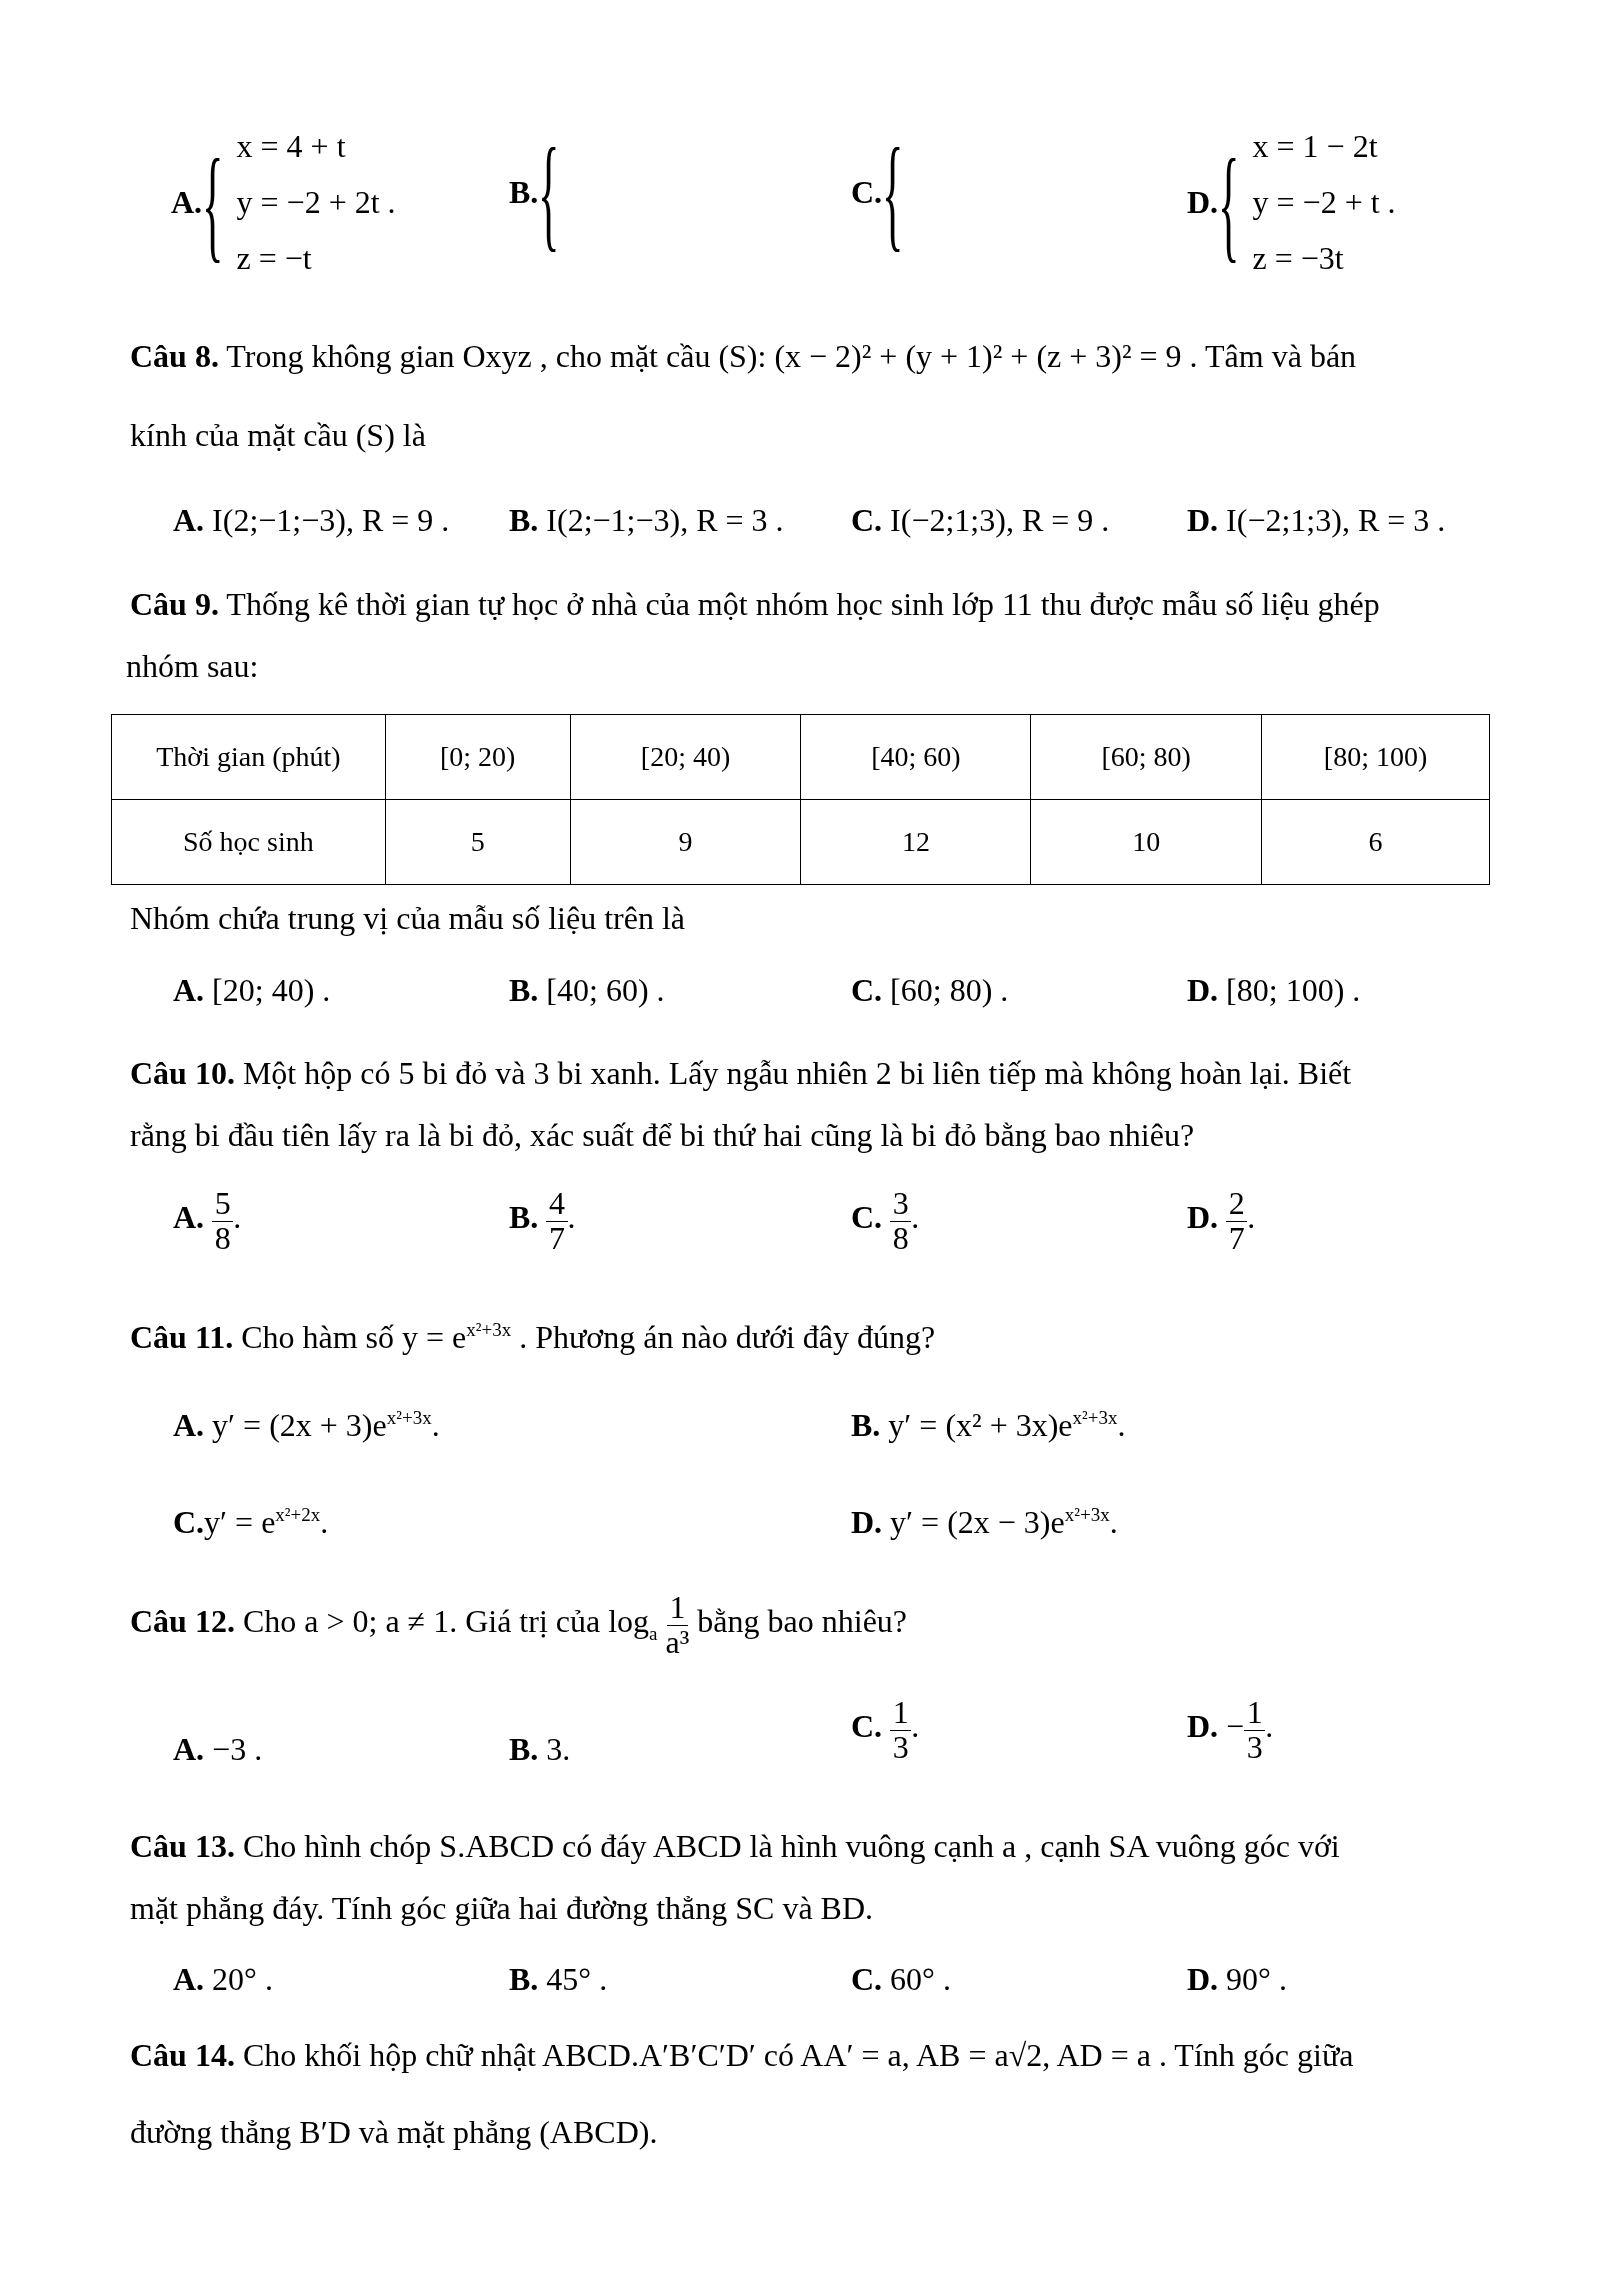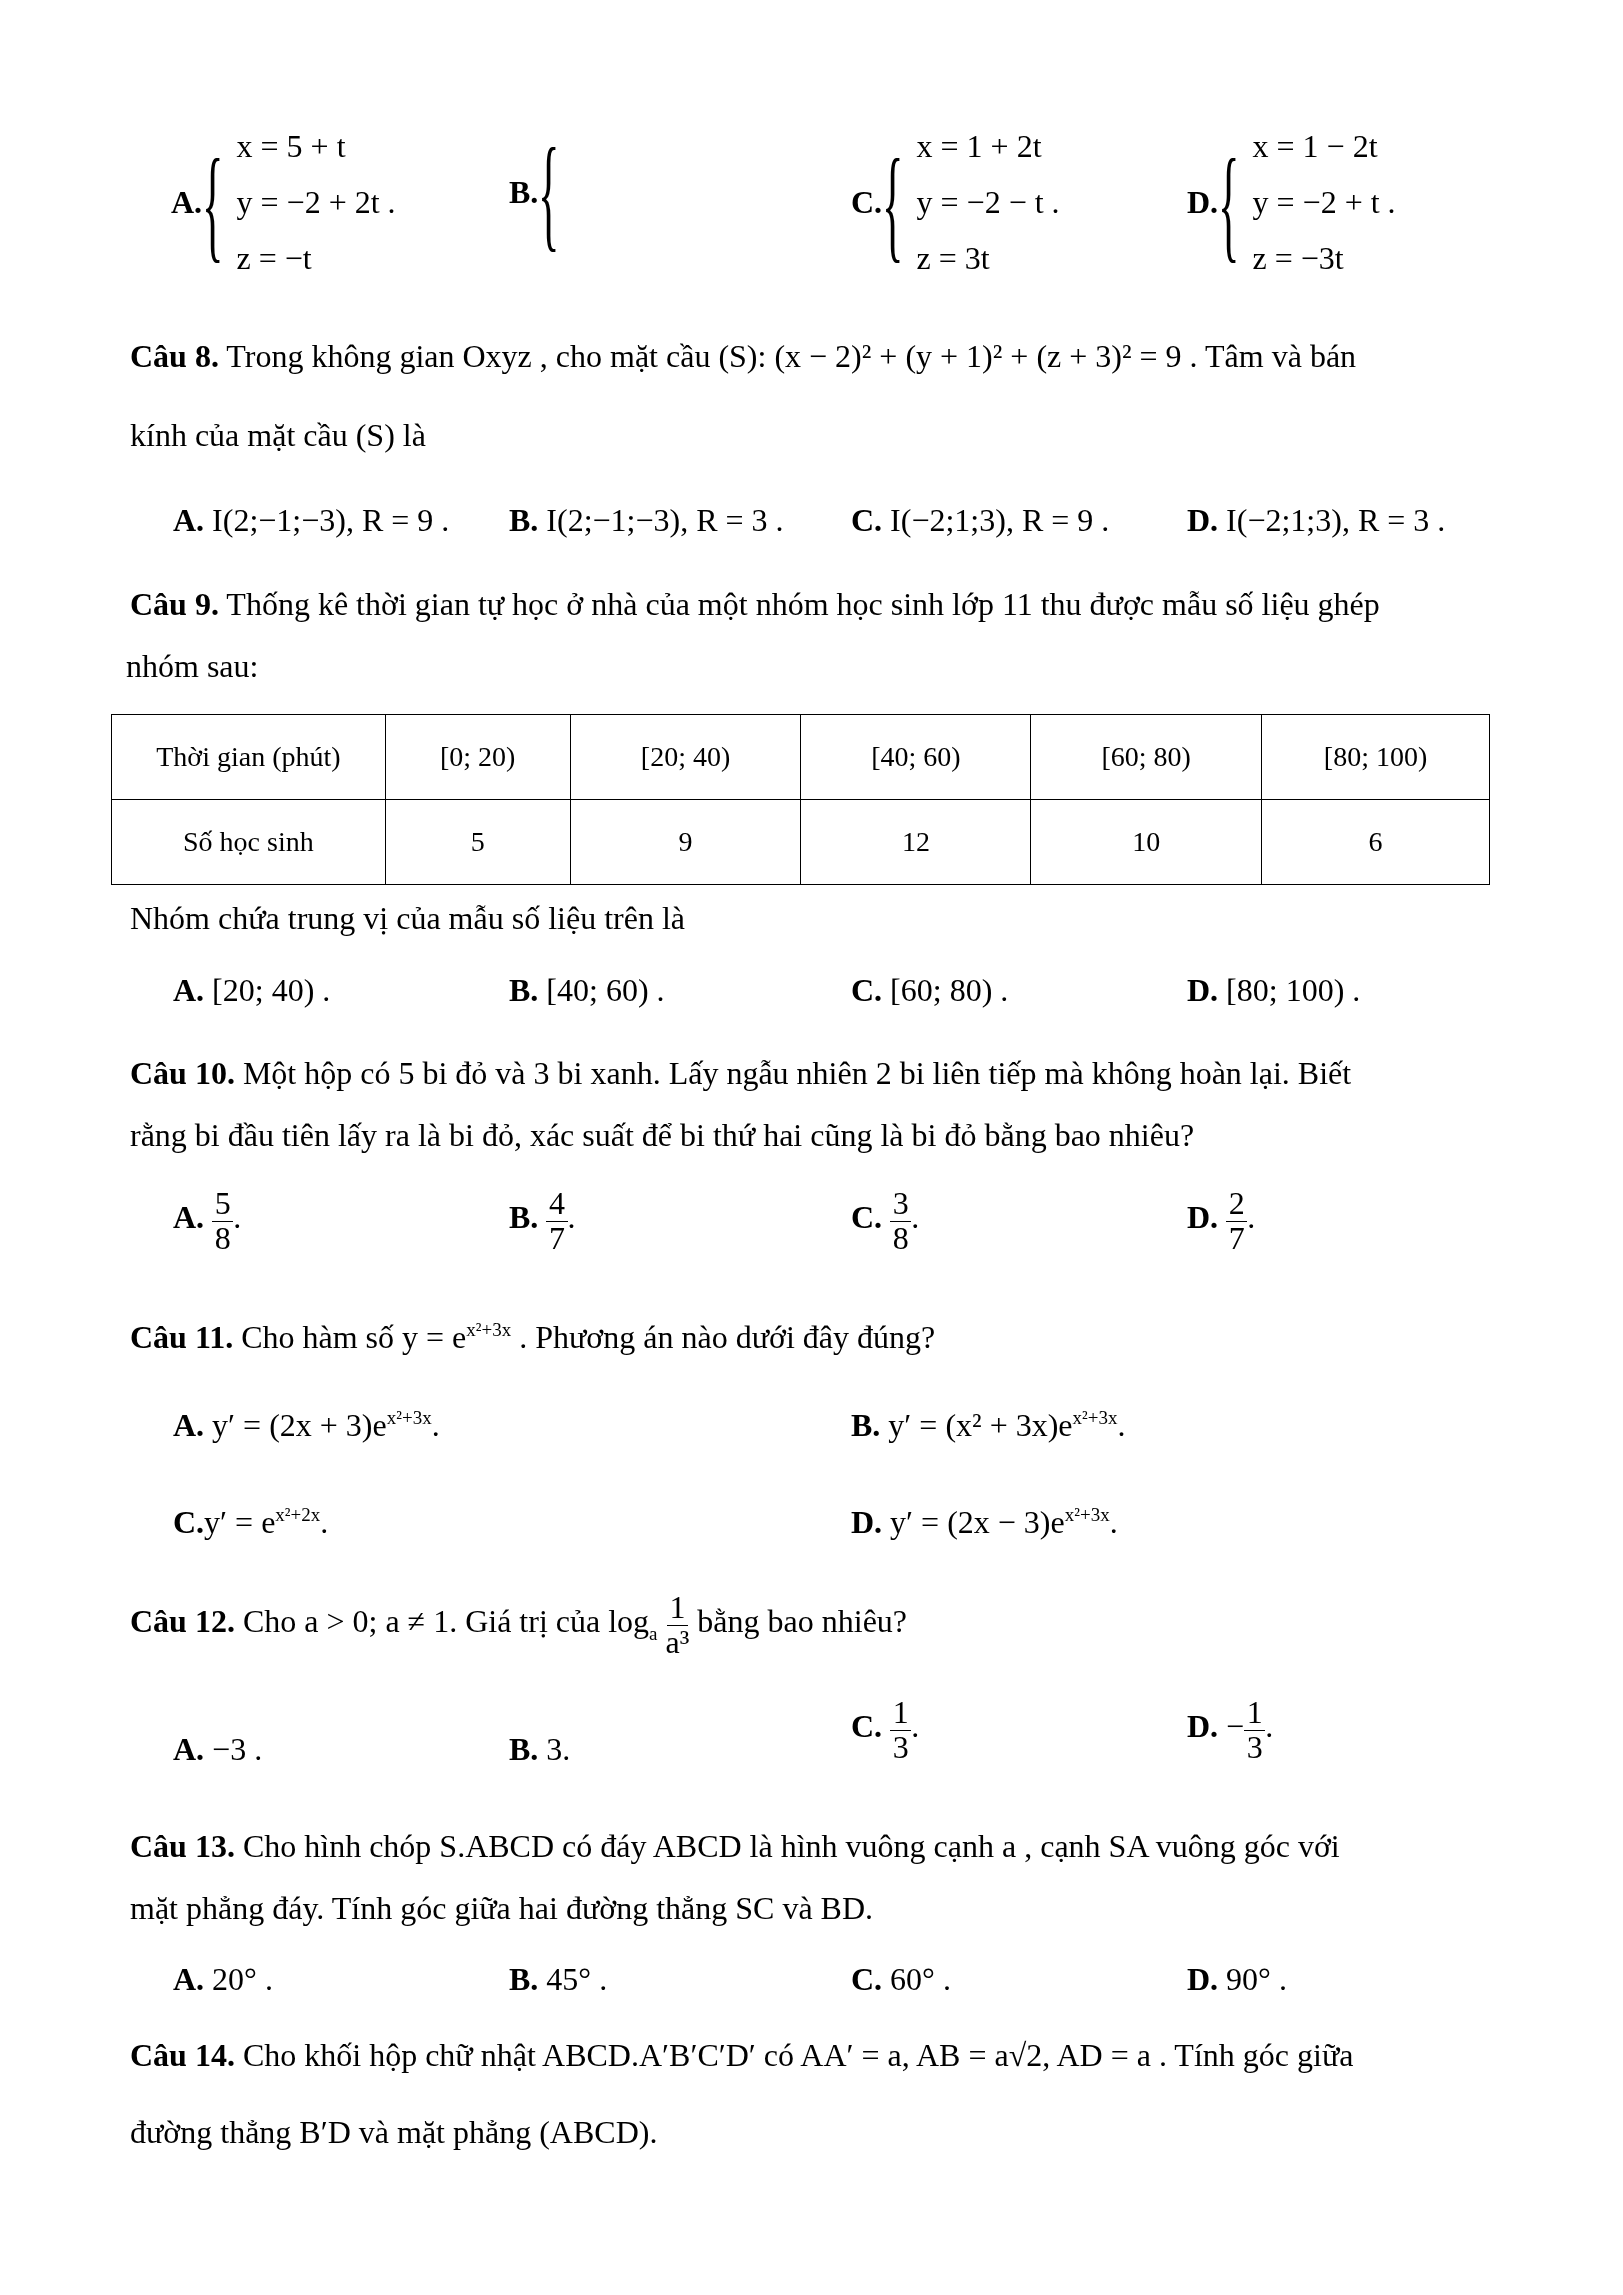--- a/index.html
+++ b/index.html
@@ -17,37 +17,32 @@
   table.data{position:absolute;left:111px;top:714px;width:1379px;height:171px;border-collapse:collapse;}
   table.data td{border:1.7px solid #000;text-align:center;font-size:28px;padding:0;}
 </style>
 </head>
 <body>
 
 <div class="sys" style="left:171px;top:128px;">
   <b class="lbl">A.</b>
   <span class="brace">{</span>
   <div class="rows">
-    <span>x = 5 + t</span>
+    <span>x = 4 + t</span>
     <span>y = −2 + 2t .</span>
     <span>z = −t</span>
   </div>
 </div>
 <div class="sys" style="left:509px;top:128px;">
   <b class="lbl">B.</b>
   <span class="brace">{</span>
 </div>
 <div class="sys" style="left:851px;top:128px;">
   <b class="lbl">C.</b>
   <span class="brace">{</span>
-  <div class="rows">
-    <span>x = 1 + 2t</span>
-    <span>y = −2 − t .</span>
-    <span>z = 3t</span>
-  </div>
 </div>
 <div class="sys" style="left:1187px;top:128px;">
   <b class="lbl">D.</b>
   <span class="brace">{</span>
   <div class="rows">
     <span>x = 1 − 2t</span>
     <span>y = −2 + t .</span>
     <span>z = −3t</span>
   </div>
 </div>

